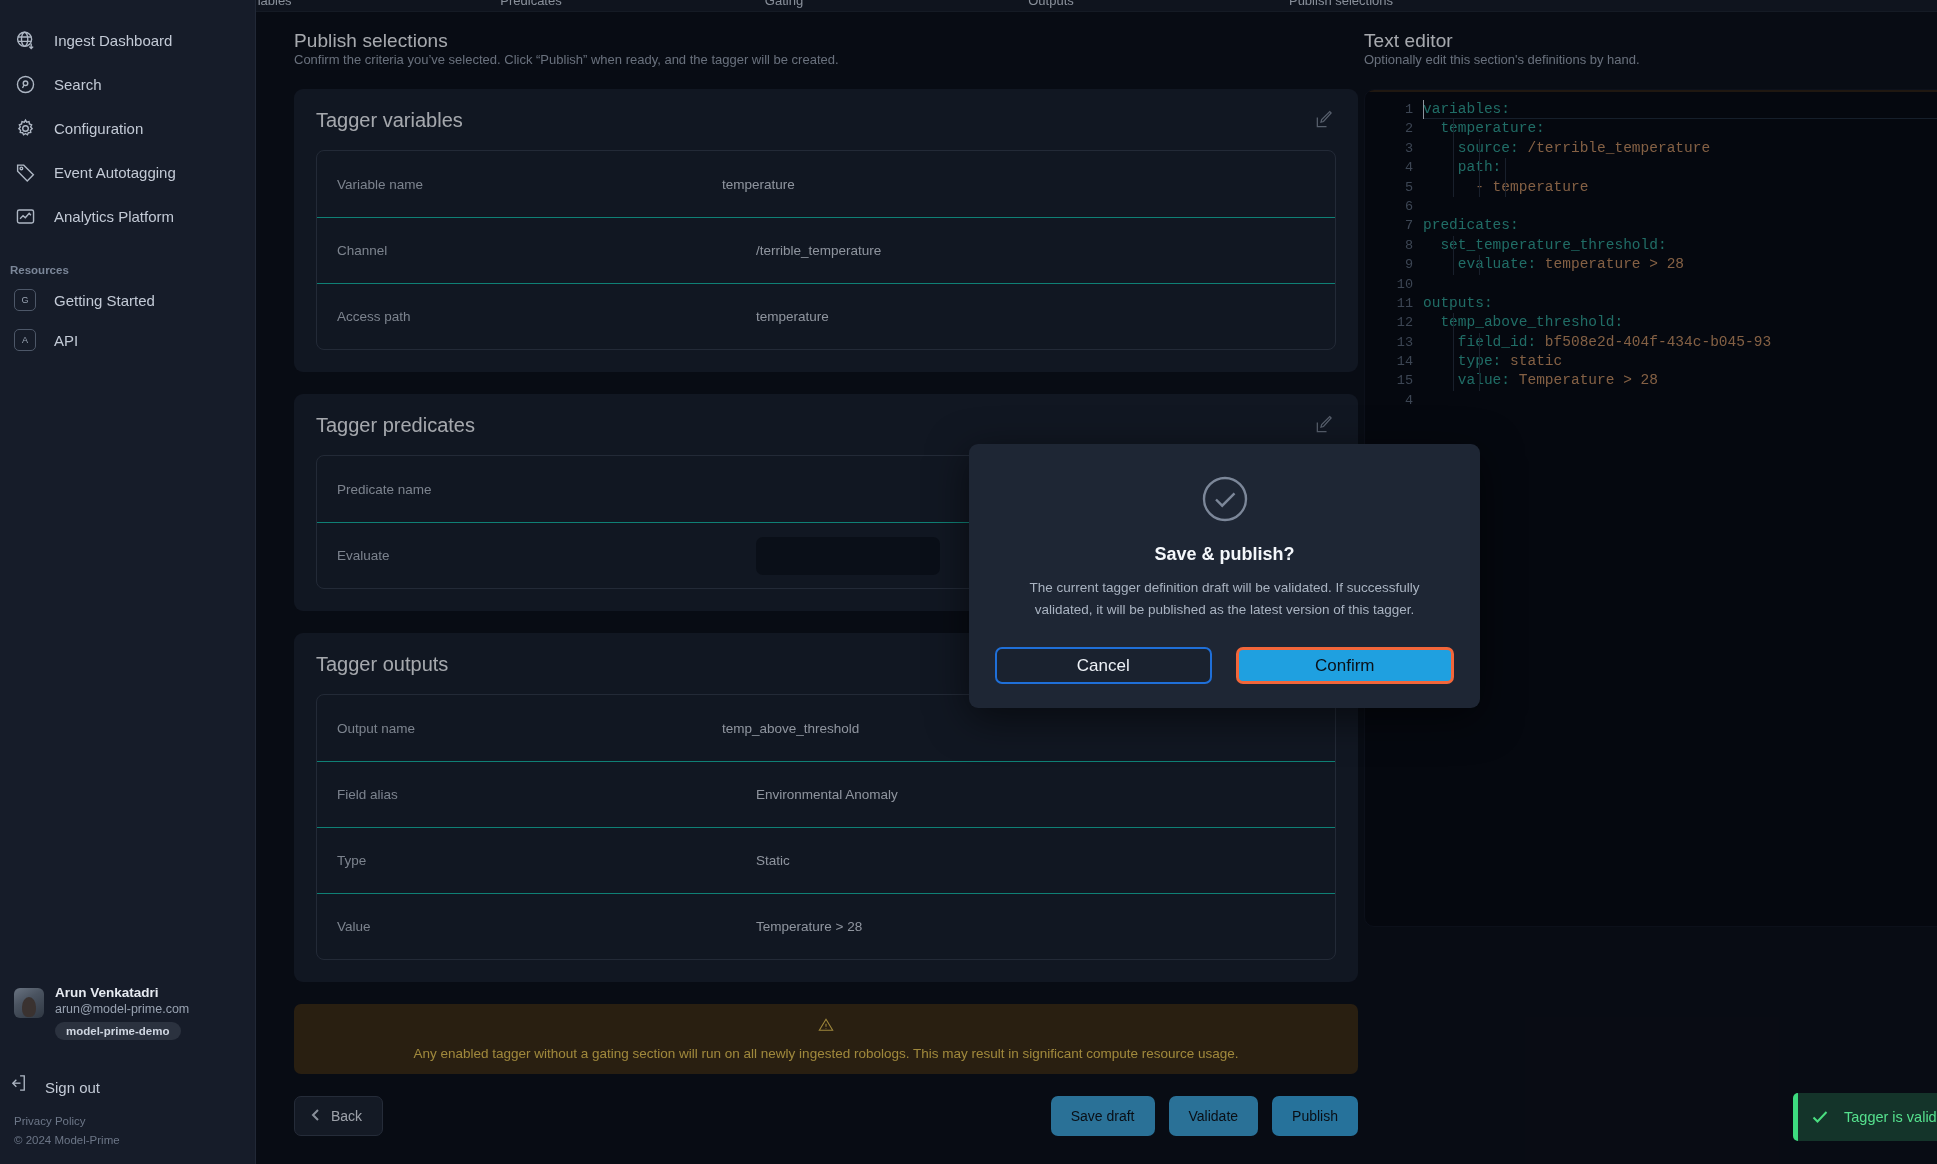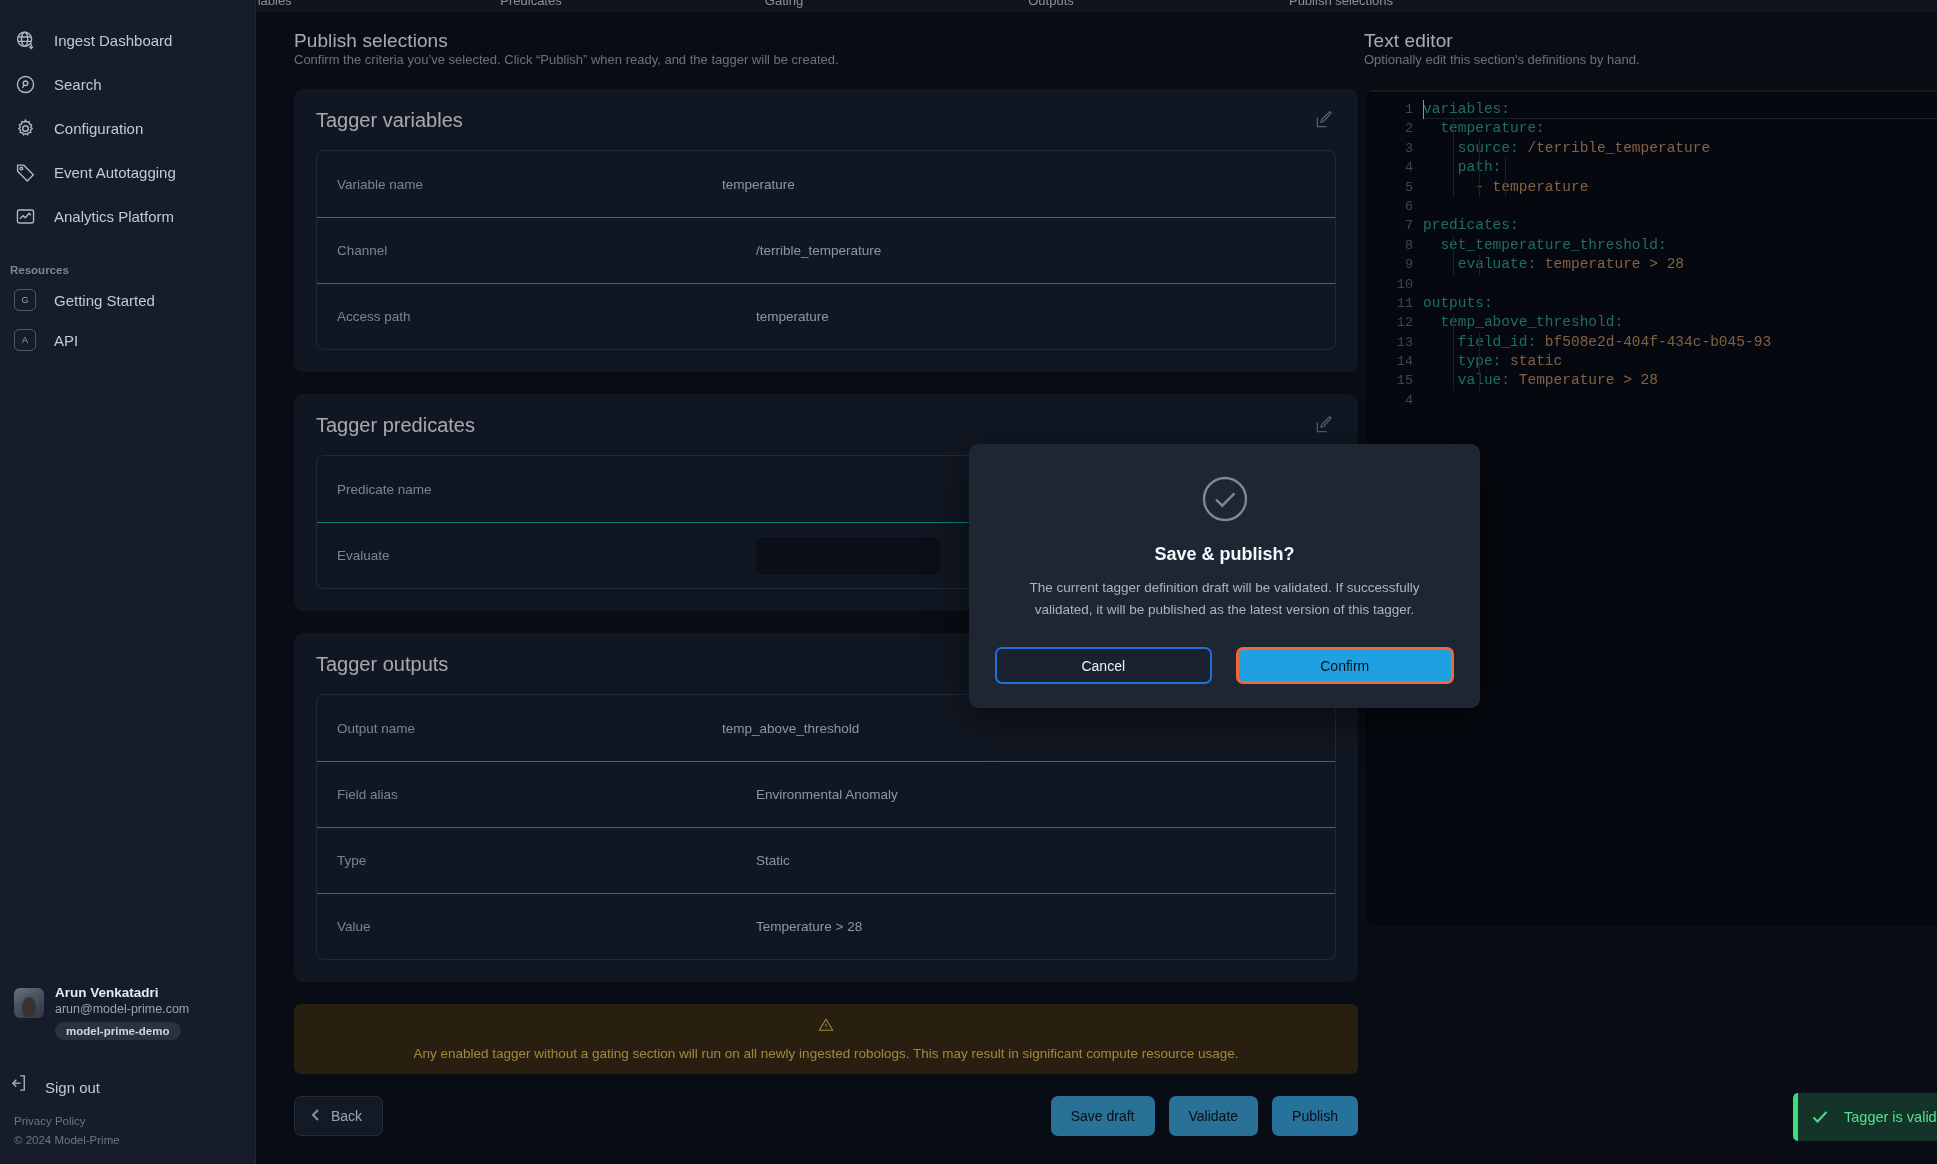--- a/index.html
+++ b/index.html
@@ -139,21 +139,21 @@
     position: absolute; z-index: 50; left: 713px; top: 444px; width: 511px; height: 137px;
     background: #1e2634; border-radius: 9px; padding: 0;
     box-shadow: 0 10px 40px rgba(0,0,0,.55);
     height: auto; padding: 28px 26px 24px 26px;
   }
   .modal-ico { display: flex; justify-content: center; margin-bottom: 18px; }
   .modal-ico svg { width: 54px; height: 54px; stroke: #7c8799; fill: none; stroke-width: 2.4; }
   .modal-title { text-align: center; font-size: 18px; font-weight: 700; color: #f4f7fb; }
   .modal-desc { text-align: center; font-size: 13.5px; color: #a9b3c1; line-height: 22px; margin-top: 12px; padding: 0 6px; }
   .modal-btns { display: flex; gap: 24px; margin-top: 26px; }
-  .mbtn { flex: 1 1 0; height: 37px; border-radius: 7px; font-size: 14px; cursor: pointer; font-family: "Liberation Sans", sans-serif; }
+  .mbtn { flex: 1 1 0; height: 37px; border-radius: 7px; font-size: 17px; cursor: pointer; font-family: "Liberation Sans", sans-serif; }
   .mbtn-cancel { background: #1a222f; color: #eef2f7; border: 2px solid #1f6fd8; }
   .mbtn-confirm { background: #1fa0e0; color: #0a1119; border: 3px solid #f2663a; }
 
   
   #toast {
     position: absolute; z-index: 60; left: 1537px; top: 1093px; width: 400px; height: 48px;
     background: #14342a; border-left: 5px solid #3ddc7f; border-radius: 5px;
     display: flex; align-items: center; padding: 0 14px 0 12px;
   }
   #toast .tick { width: 20px; height: 20px; flex: 0 0 20px; }

